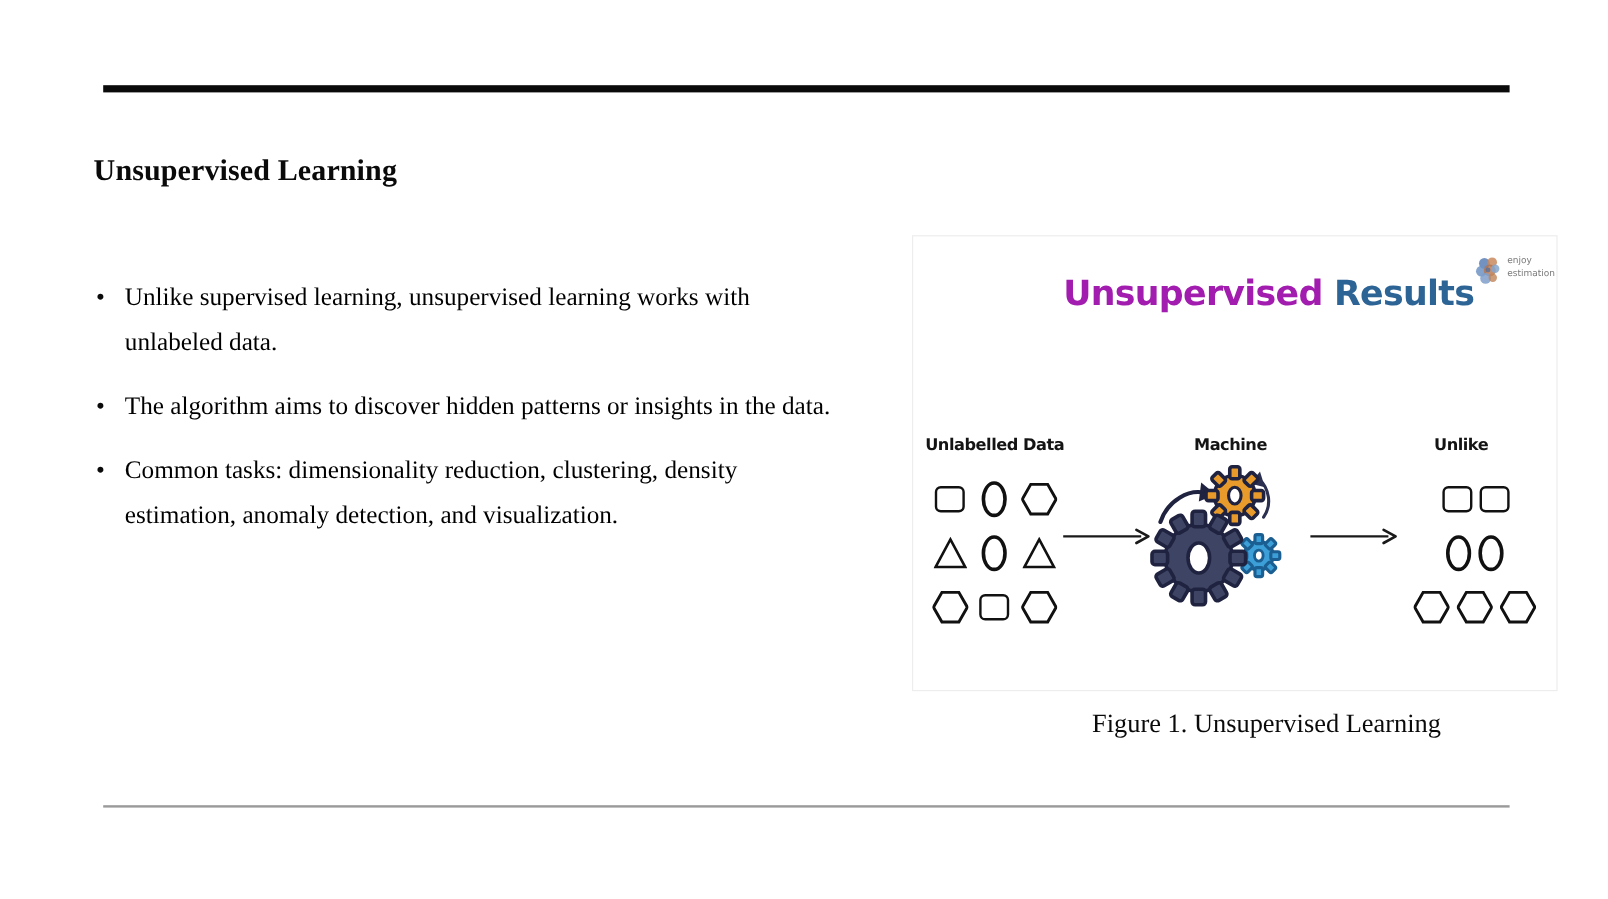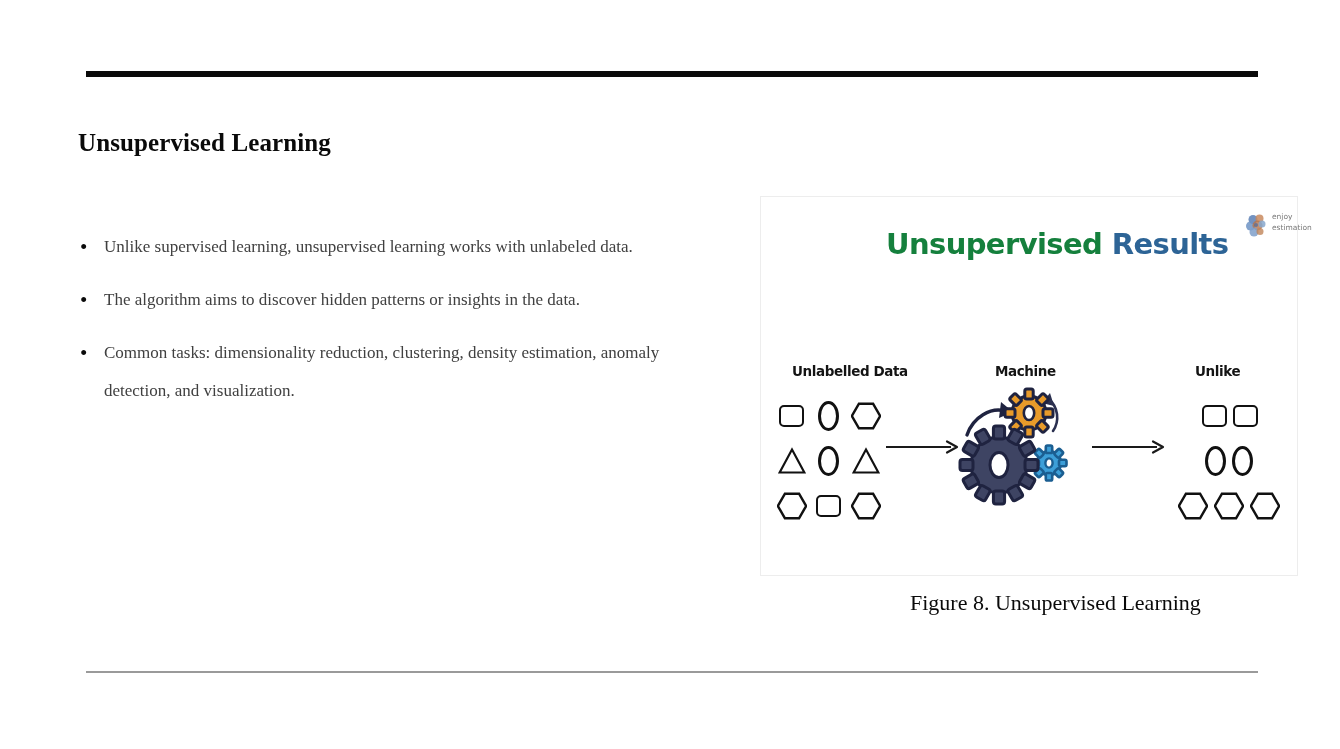--- a/index.html
+++ b/index.html
@@ -68,23 +68,23 @@
     flex: 0 0 24px;
     font-size: 21px;
     line-height: 38px;
     color: #0a0a0a;
     text-align: left;
     padding-left: 2px;
   }
   .bullet-text {
     flex: 1 1 auto;
     font-family: "Liberation Serif", serif;
-    font-size: 17px;
+    font-size: 21px;
     line-height: 38px;
-    color: #404040;
+    color: #000000;
   }
 
   
   .figure-wrap {
     position: absolute;
     left: 760px;
     top: 196px;
     width: 538px;
     height: 380px;
   }
@@ -102,27 +102,27 @@
   .fig-heading {
     position: absolute;
     left: 125px;
     top: 30px;
     font-family: "DejaVu Sans", sans-serif;
     font-weight: bold;
     font-size: 29px;
     letter-spacing: -0.6px;
     white-space: nowrap;
   }
-  .fig-heading .w1 { color: #15803d; }
+  .fig-heading .w1 { color: #a21caf; }
   .fig-heading .w2 { color: #2d6496; }
 
   
   .brand {
     position: absolute;
-    left: 484px;
+    left: 468px;
     top: 12px;
     width: 70px;
     height: 34px;
   }
   .brand-mark {
     position: absolute;
     left: 0;
     top: 4px;
     width: 24px;
     height: 25px;
@@ -141,21 +141,21 @@
   
   .col-label {
     position: absolute;
     font-family: "DejaVu Sans", sans-serif;
     font-weight: bold;
     font-size: 13.5px;
     color: #141414;
     letter-spacing: -0.4px;
     white-space: nowrap;
   }
-  .col-label.l1 { left: 10px;  top: 166px; margin-left: 21px; }
+  .col-label.l1 { left: 10px;  top: 166px; }
   .col-label.l2 { left: 234px; top: 166px; text-align: center; }
   .col-label.l3 { left: 434px; top: 166px; }
 
   
   .shape-grid {
     position: absolute;
     display: grid;
     justify-items: center;
     align-items: center;
   }
@@ -391,18 +391,18 @@
             <polygon points="9,3 25,3 33,17 25,31 9,31 1,17" fill="none" stroke="#111111" stroke-width="2.8"></polygon>
           </svg>
           <svg class="shape hx" viewBox="0 0 34 34">
             <polygon points="9,3 25,3 33,17 25,31 9,31 1,17" fill="none" stroke="#111111" stroke-width="2.8"></polygon>
           </svg>
         </div>
       </div>
 
     </div>
 
-    <div class="fig-caption">Figure 8. Unsupervised Learning</div>
+    <div class="fig-caption">Figure 1. Unsupervised Learning</div>
   </div>
 
   <div class="bottom-rule"></div>
 
 </div>
 
 </body></html>

